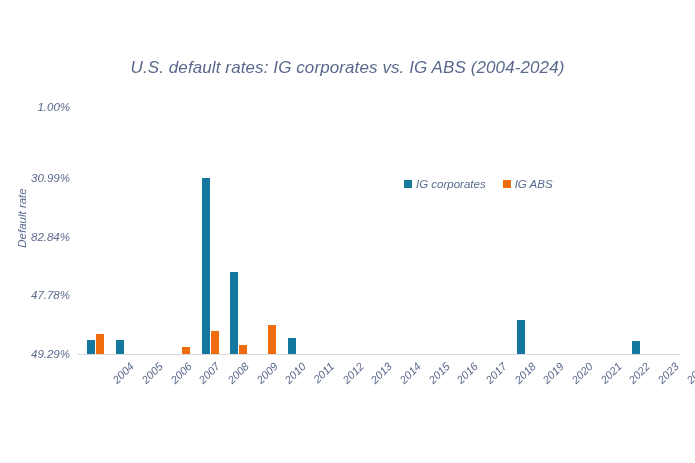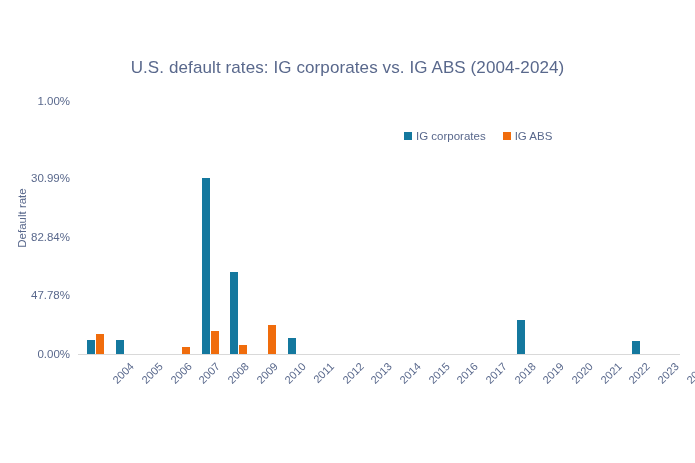--- a/index.html
+++ b/index.html
@@ -10,20 +10,21 @@
     width: 695px;
     height: 463px;
     background: #ffffff;
     font-family: "Liberation Sans", sans-serif;
     overflow: hidden;
   }
   #chart-root {
     position: relative;
     width: 557px;
     height: 463px;
+    font-style: italic;
   }
   
   #chart-title {
     position: absolute;
     left: 0;
     top: 58px;
     width: 695px;
     text-align: center;
     font-size: 17px;
     color: #59688c;
@@ -39,20 +40,21 @@
     align-items: center;
     gap: 17px;
     font-size: 11.5px;
     color: #59688c;
   }
   .legend-entry {
     display: flex;
     align-items: center;
     gap: 4px;
     white-space: nowrap;
+    margin-top: 48px;
   }
   .legend-swatch {
     width: 8px;
     height: 8px;
     display: block;
   }
   
   #y-axis-title {
     position: absolute;
     left: -23px;
@@ -141,25 +143,25 @@
     </div>
     <div class="legend-entry">
       <span class="legend-swatch" style="background:#f06c0c"></span>
       <span>IG ABS</span>
     </div>
   </div>
 
   <div id="y-axis-title">Default rate</div>
 
   <div id="y-labels">
-      <div class="y-tick-label" style="top: 354px;">0.00%</div>
+      <div class="y-tick-label" style="top: 354px;">49.29%</div>
       <div class="y-tick-label" style="top: 295.25px;">47.78%</div>
       <div class="y-tick-label" style="top: 236.5px;">82.84%</div>
       <div class="y-tick-label" style="top: 177.75px;">30.99%</div>
-      <div class="y-tick-label" style="top: 101px;">1.00%</div>
+      <div class="y-tick-label" style="top: 107px;">1.00%</div>
     </div>
 
   <div id="plot-area">
       <div class="bar-group" style="left: 0px; width: 28.6667px;">
         <div class="bar series-0" title="IG corporates 2004: 0.06%" style="height: 14.1px; background: rgb(20, 120, 158);"></div>
         <div class="bar series-1" title="IG ABS 2004: 0.085%" style="height: 19.975px; background: rgb(240, 108, 12);"></div>
       </div>
       <div class="bar-group" style="left: 28.6667px; width: 28.6667px;">
         <div class="bar series-0" title="IG corporates 2005: 0.06%" style="height: 14.1px; background: rgb(20, 120, 158);"></div>
       </div>

